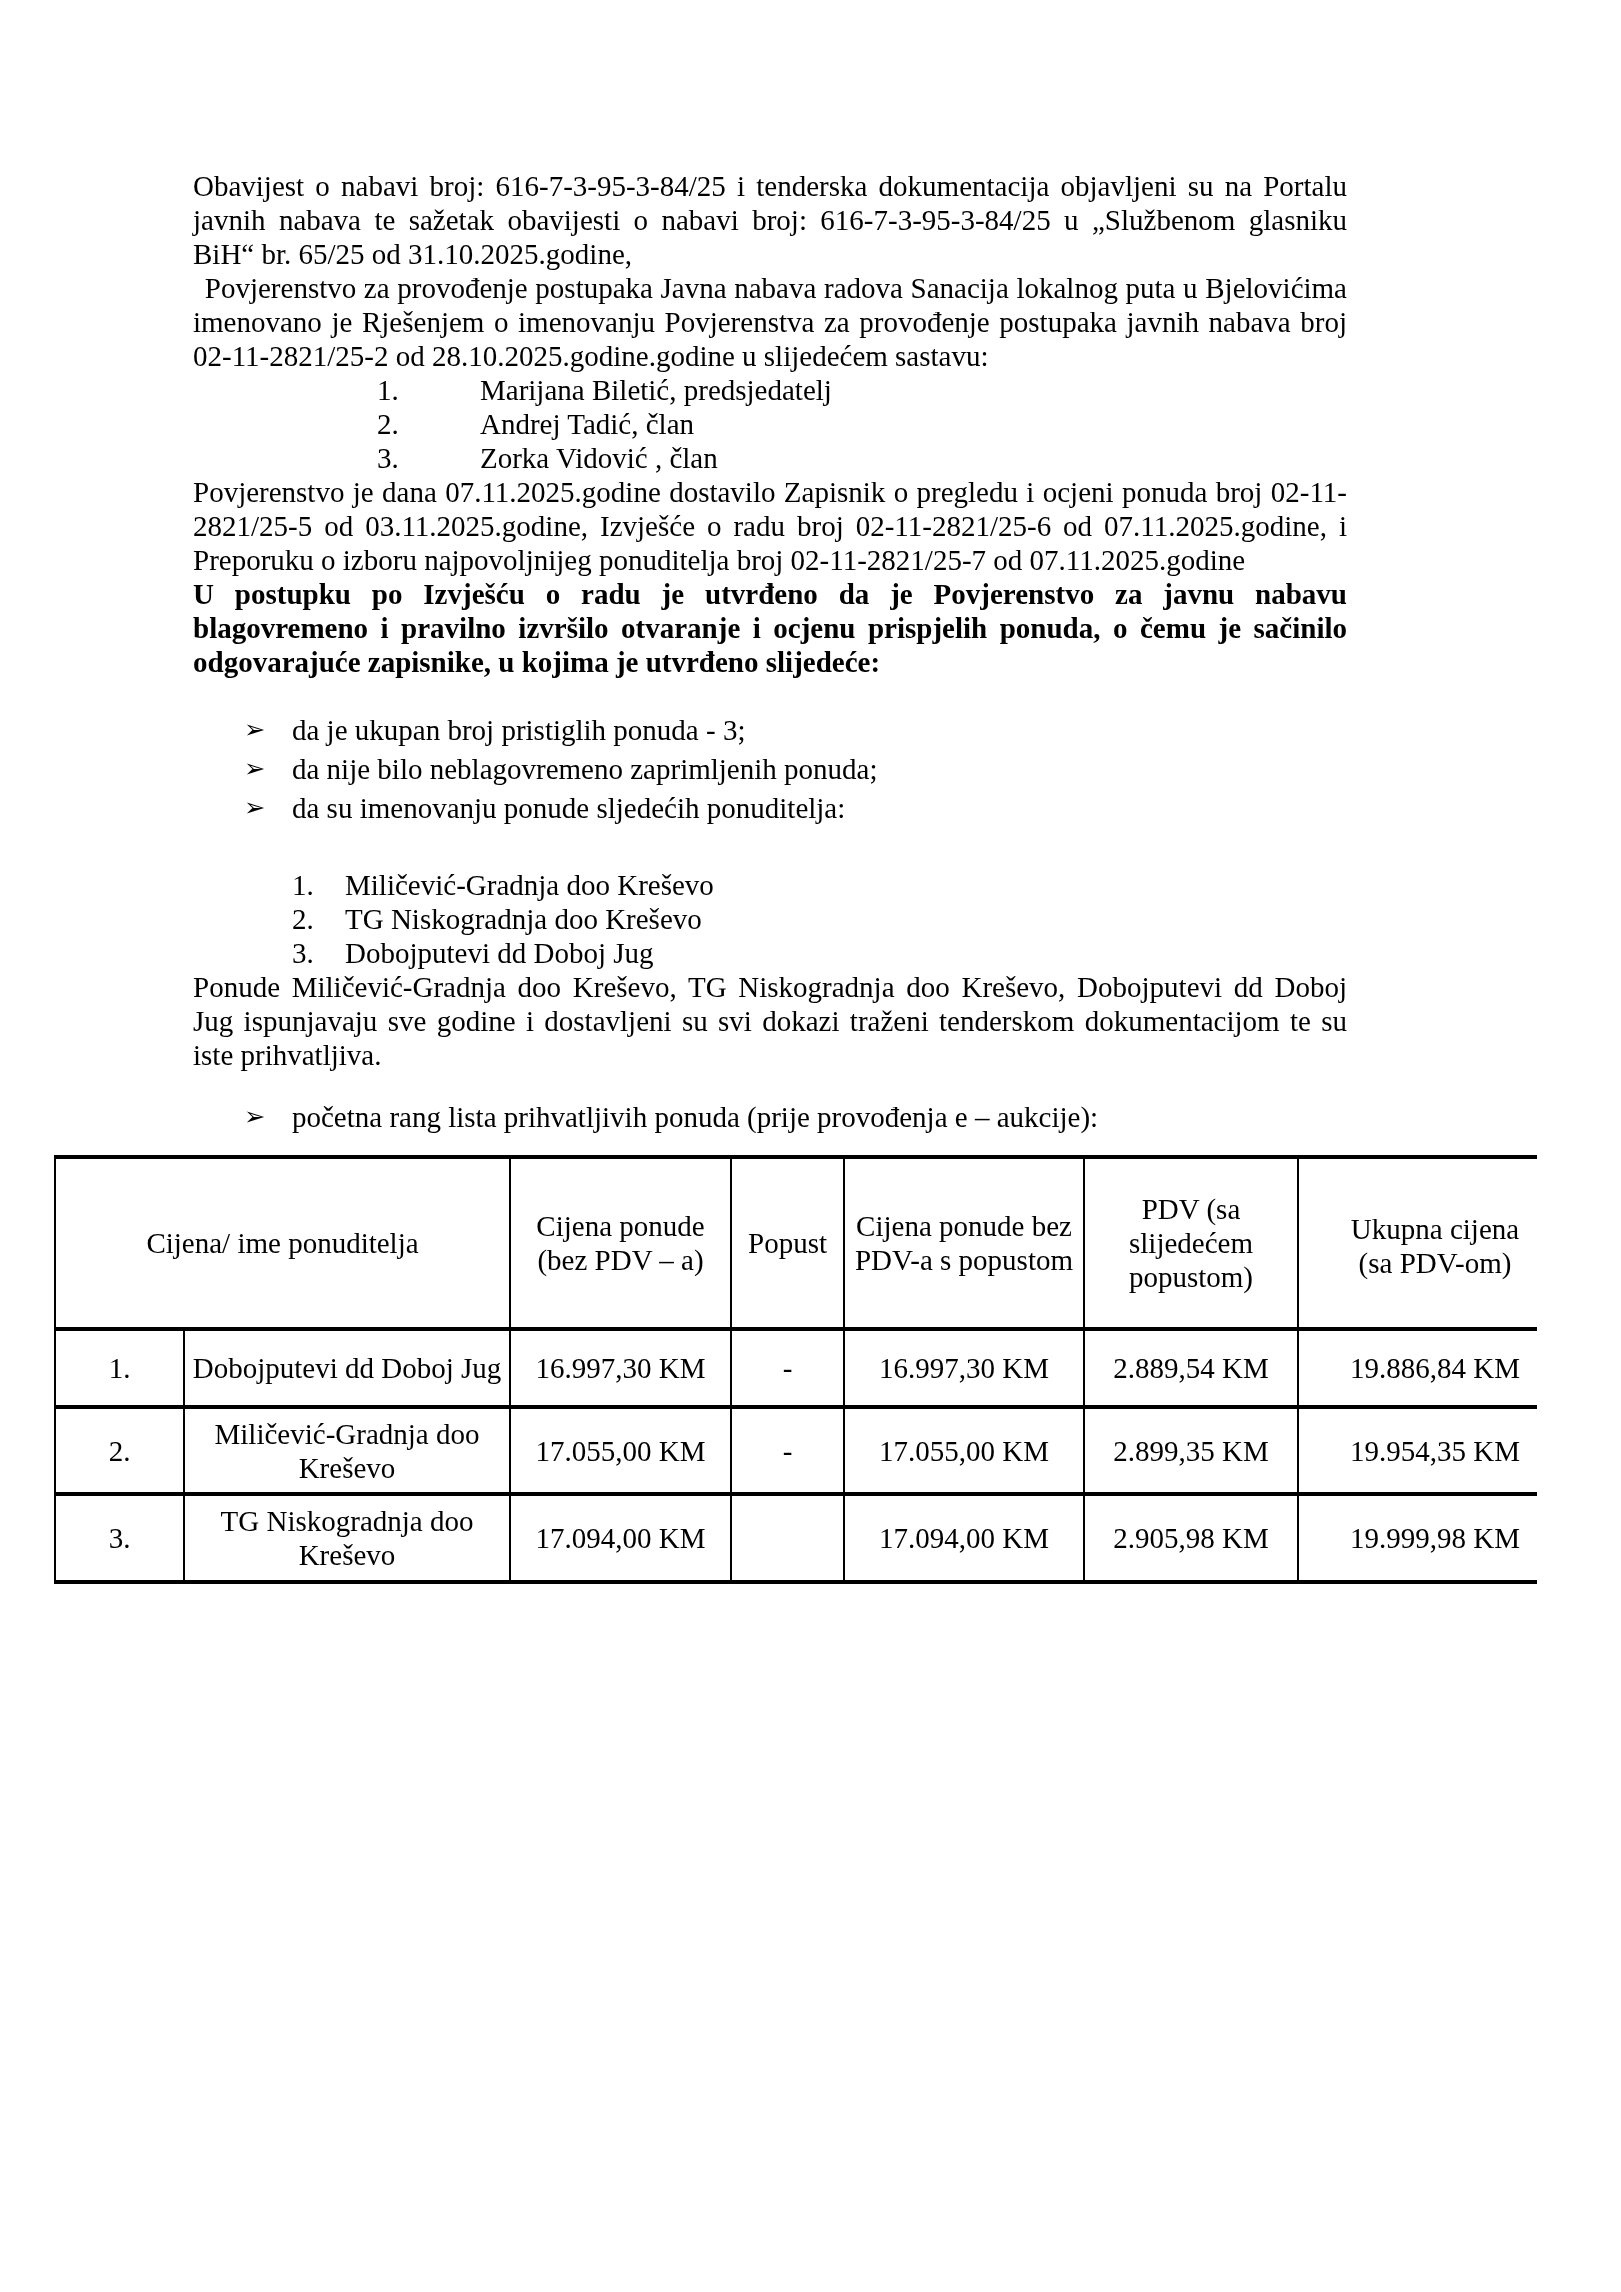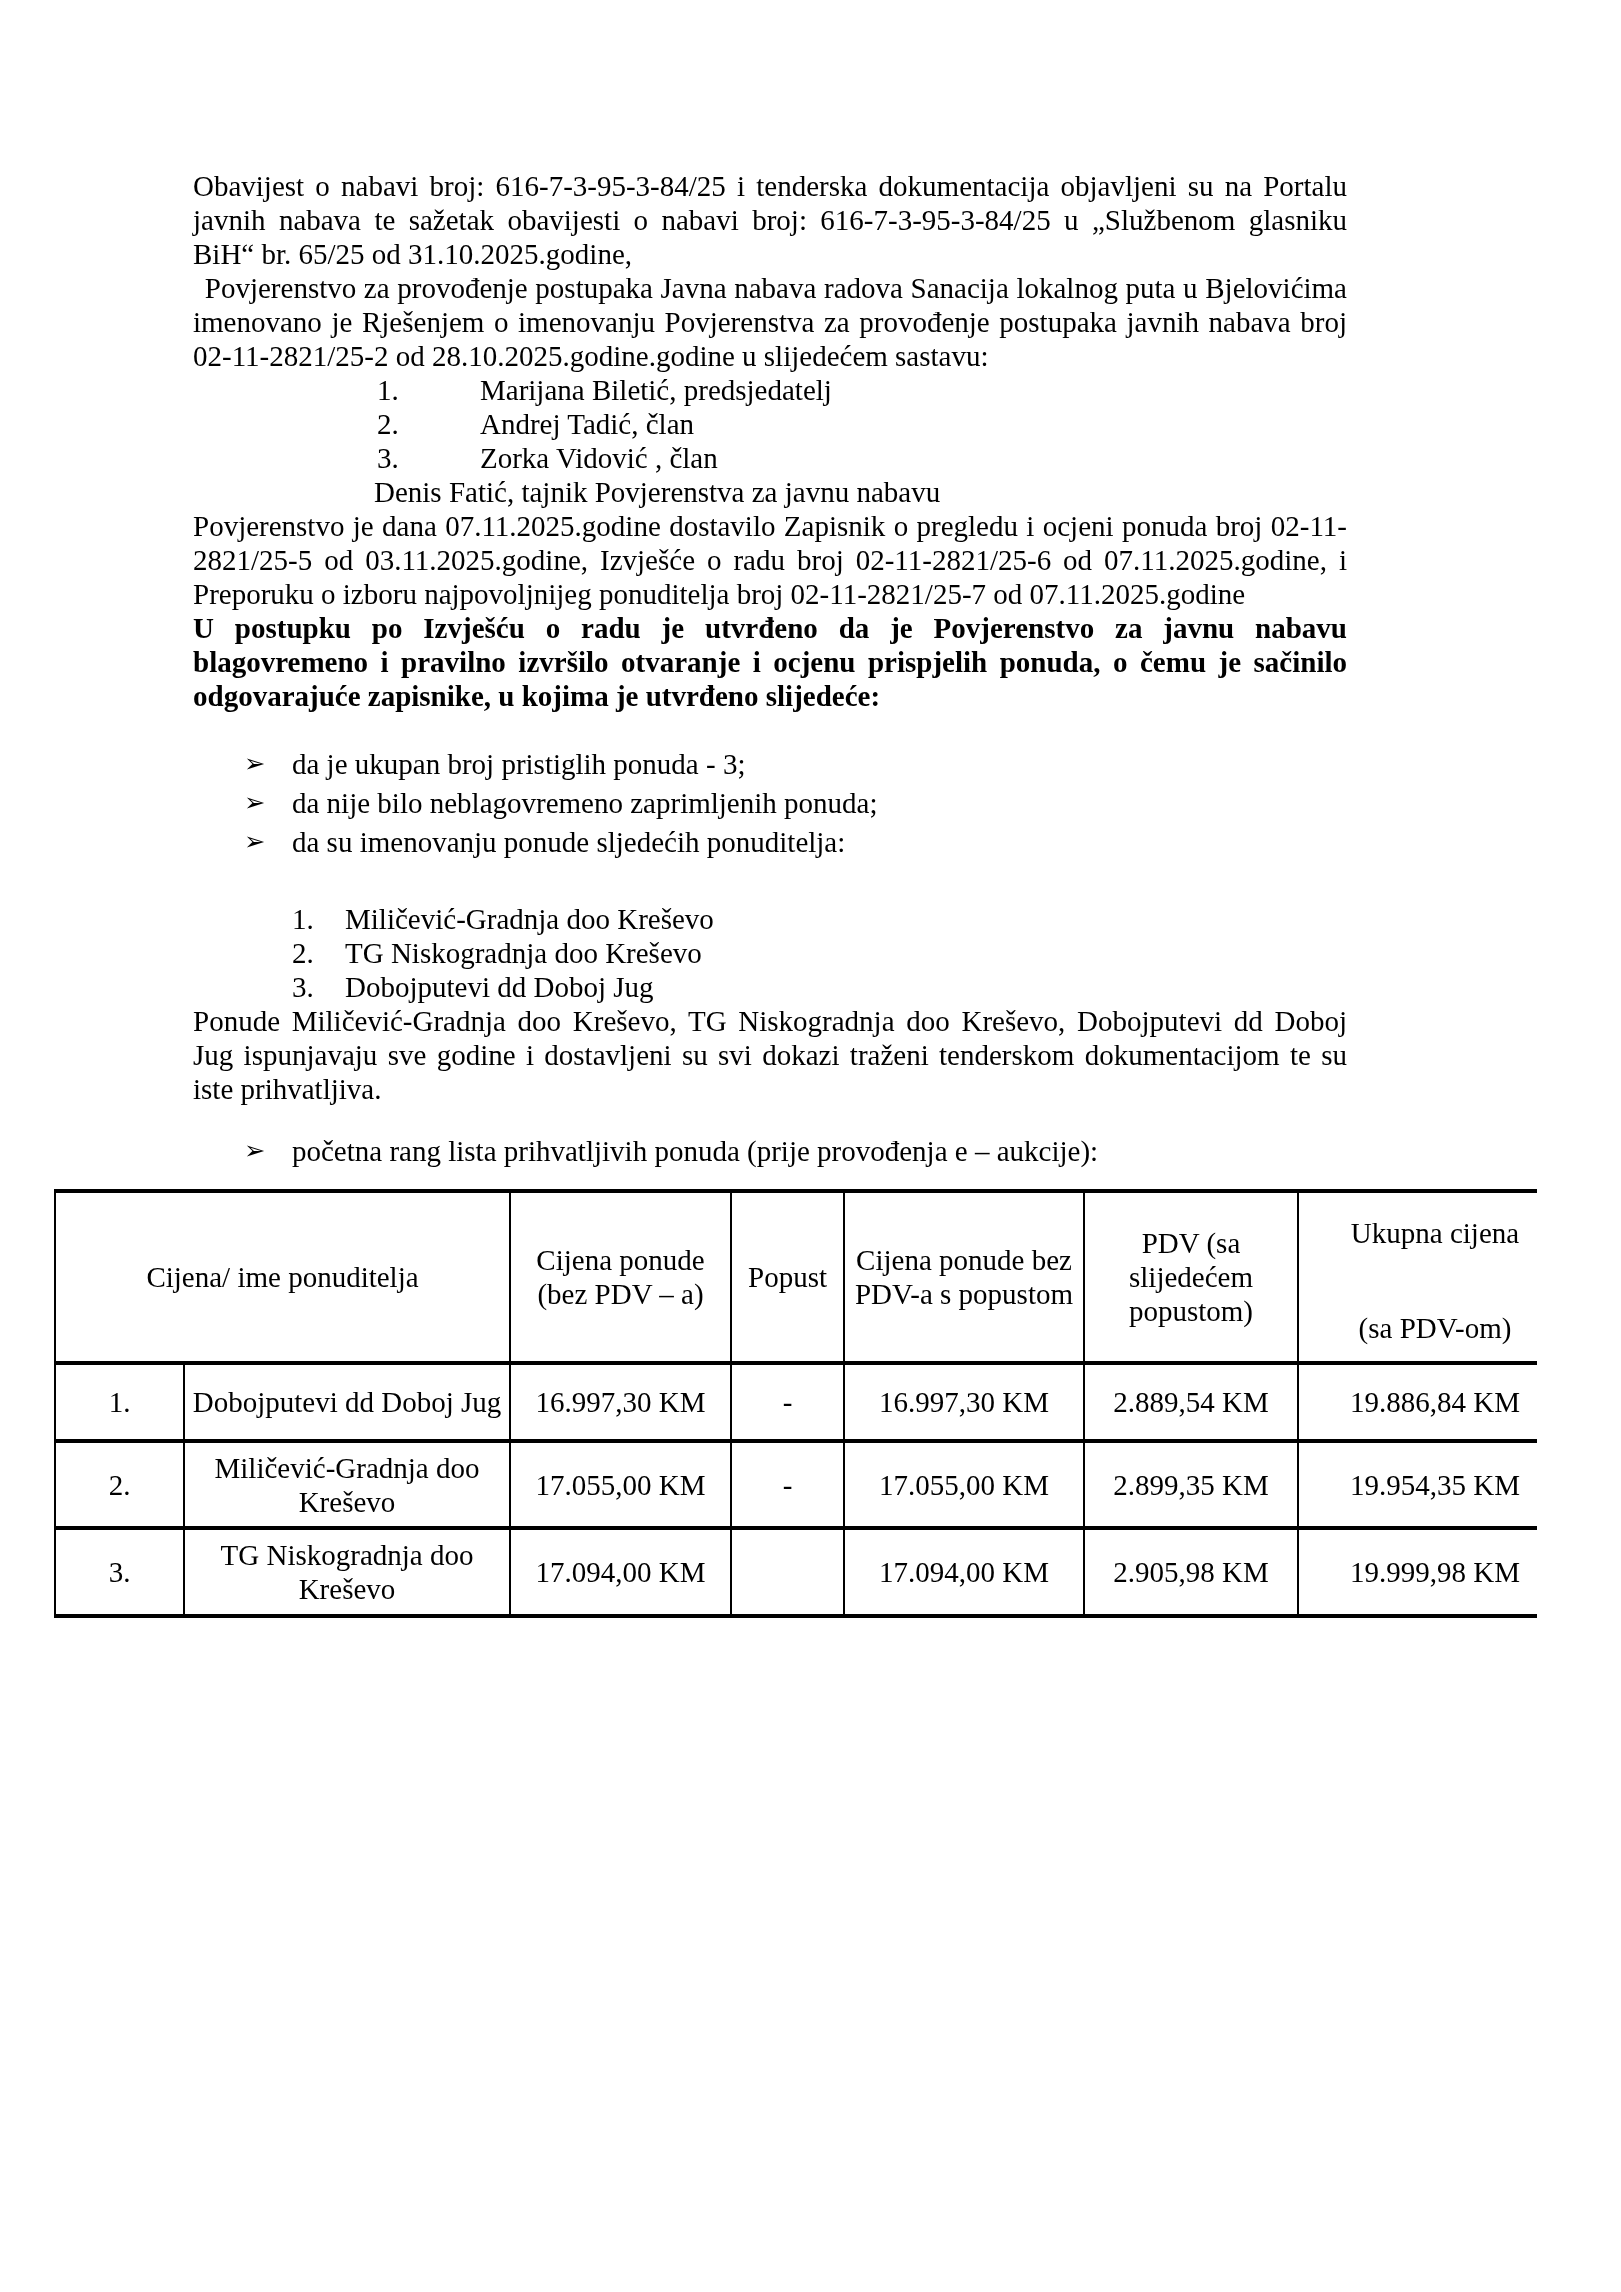--- a/index.html
+++ b/index.html
@@ -50,21 +50,21 @@
     font-weight: normal;
     word-wrap: break-word;
   }
   tr.hdr { height: 172px; }
   tr.r1 { height: 78px; }
   tr.r2 { height: 87px; }
   tr.r3 { height: 88px; }
   td.num-cell { text-align: left; padding-left: 15.7px; }
   td.name-cell { text-align: left; padding-left: 11.8px; }
   th.total-hdr .total-wrap {
-    display: flex; flex-direction: column; justify-content: space-between;
+    display: flex; flex-direction: column; justify-content: center;
     height: 147px; padding: 11.8px 0 5.9px 0; box-sizing: border-box;
   }
 </style>
 </head>
 <body>
 
 <div class="page">
   <div class="content">
 
     <p class="para">Obavijest o nabavi broj: 616-7-3-95-3-84/25 i tenderska dokumentacija objavljeni su na Portalu javnih nabava te sažetak obavijesti o nabavi broj: 616-7-3-95-3-84/25 u „Službenom glasniku BiH“ br. 65/25 od 31.10.2025.godine,</p>
@@ -77,21 +77,20 @@
         <span class="c-text">Marijana Biletić, predsjedatelj</span>
       </div>
       <div class="committee-item">
         <span class="c-num">2.</span>
         <span class="c-text">Andrej Tadić, član</span>
       </div>
       <div class="committee-item">
         <span class="c-num">3.</span>
         <span class="c-text">Zorka Vidović , član</span>
       </div>
-      <div class="secretary">Denis Fatić, tajnik Povjerenstva za javnu nabavu</div>
     </div>
 
     <p class="para">Povjerenstvo je dana 07.11.2025.godine dostavilo Zapisnik o pregledu i ocjeni ponuda broj 02-11-2821/25-5 od 03.11.2025.godine, Izvješće o radu broj 02-11-2821/25-6 od 07.11.2025.godine, i Preporuku o izboru najpovoljnijeg ponuditelja broj 02-11-2821/25-7 od 07.11.2025.godine</p>
 
     <p class="para p4">U postupku po Izvješću o radu je utvrđeno da je Povjerenstvo za javnu nabavu blagovremeno i pravilno izvršilo otvaranje i ocjenu prispjelih ponuda, o čemu je sačinilo odgovarajuće zapisnike, u kojima je utvrđeno slijedeće:</p>
 
     <div class="bullets">
       <div class="bullet-row">
         <span class="arrow">➢</span>
         <span class="b-text">da je ukupan broj pristiglih ponuda - 3;</span>

